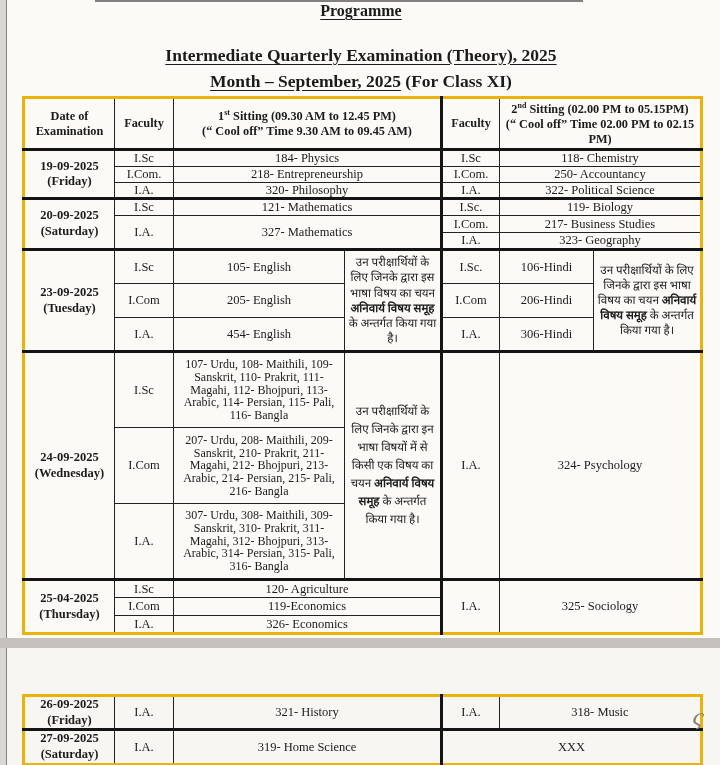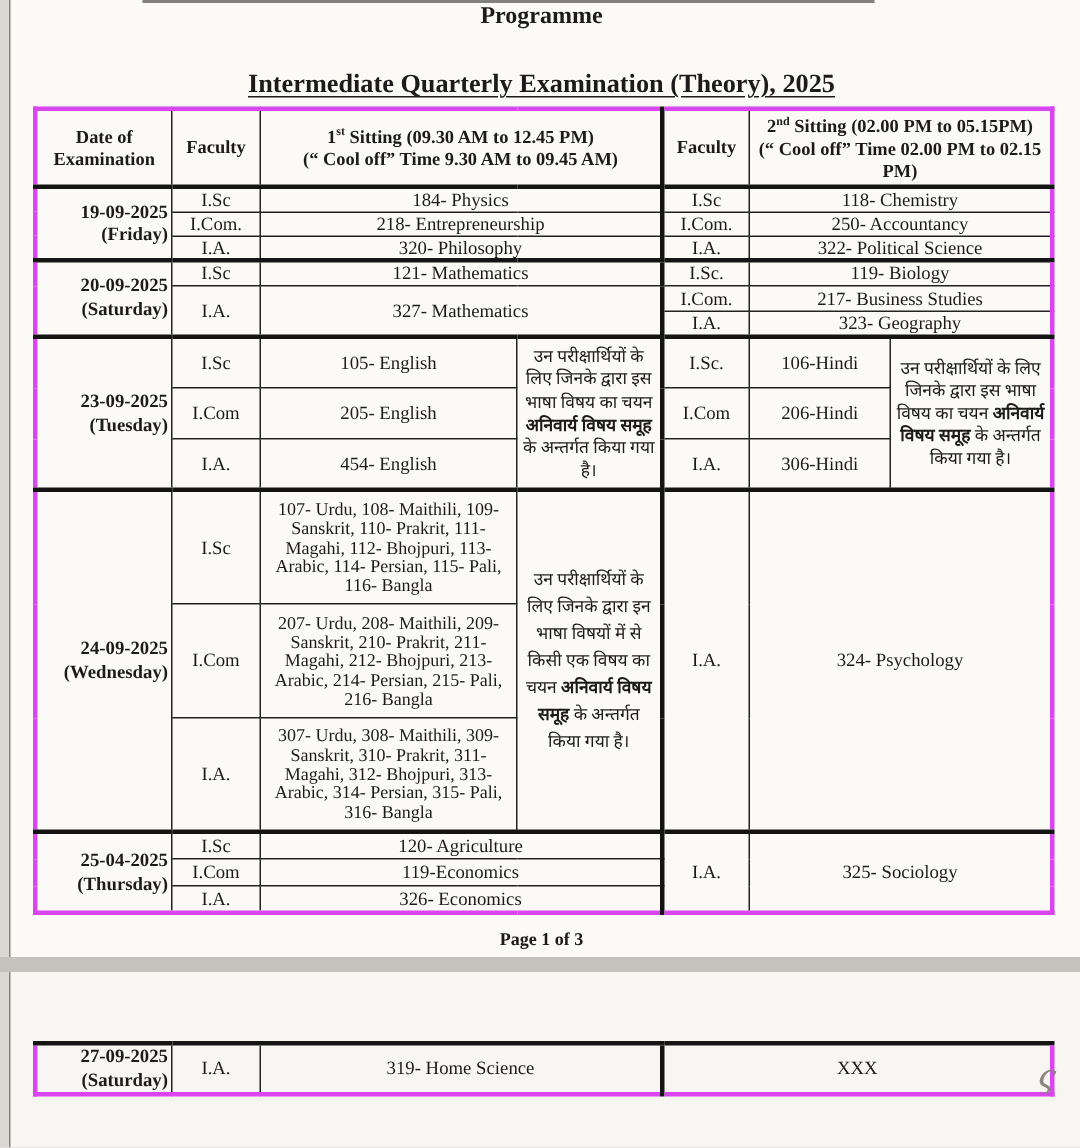--- a/index.html
+++ b/index.html
@@ -12,30 +12,30 @@
   }
   .page { position: absolute; left: 0; width: 720px; }
   #page1 { top: 0; height: 638px; background: #fbfaf7; }
   #page-gap { position: absolute; top: 638px; left: 0; width: 720px; height: 10px; background: #c5c2be; }
   #page2 { top: 648px; height: 117px; background: #f8f6f3; }
   .margin-sliver { position: absolute; left: 0; top: 0; width: 6px; height: 100%; background: #dbd8d4; }
   .edge-line { position: absolute; left: 6px; top: 0; width: 1px; height: 100%; background: #85827d; }
   .top-artifact { position: absolute; left: 95px; top: 0; width: 488px; height: 2px; background: #30302e; opacity: .6; }
 
   .titles { margin-left: 22px; width: 678px; text-align: center; padding-top: 2px; }
-  .title-1 { font-size: 16px;   font-weight: bold; text-underline-offset: 3px; margin-bottom: 6px; }
+  .title-1 { font-size: 16px;   font-weight: bold; text-decoration: underline; text-underline-offset: 3px; margin-bottom: 6px; }
   .title-2 { font-size: 17.5px; font-weight: bold; text-decoration: underline; text-underline-offset: 3px; margin-bottom: 5px; margin-top: 25px; }
   .title-3 { font-size: 17.5px; font-weight: bold; margin-bottom: 4px; }
   .title-3 .u { text-decoration: underline; text-underline-offset: 3px; }
 
-  table { border-collapse: collapse; table-layout: fixed; margin-left: 22px; width: 678px; border: 3px solid #d946ef; }
+  table { border-collapse: collapse; table-layout: fixed; margin-left: 22px; width: 678px; border: 3px solid #eab308; }
   td { border: 1px solid #222; text-align: center; vertical-align: middle; font-size: 12.5px; padding: 0 2px; line-height: 1.15; }
   tr.g > td { border-top: 3px solid #141414; }
   td.bl3 { border-left: 3px solid #141414; }
-  td.date { font-weight: bold; line-height: 1.25; font-size: 12.5px; text-align: right; }
+  td.date { font-weight: bold; line-height: 1.25; font-size: 12.5px; }
   td.hd { font-weight: bold; line-height: 1.2; padding: 2px 3px; font-size: 12.3px; }
   td.note { font-size: 11.6px; line-height: 1.3; padding: 2px 3px; }
   td.note-tall { line-height: 1.55; padding: 2px 5px; }
   td.langs { font-size: 12px; line-height: 1.06; padding: 1px 2px; }
   sup { font-size: 8px; }
 
   tr.h46 { height: 46px; } tr.h16 { height: 16px; } tr.h17 { height: 17px; margin-top: 20px; }
   tr.h34 { height: 34px; } tr.h76 { height: 76px; } tr.h18 { height: 18px; }
   tr.h32 { height: 32px; } tr.h33 { height: 33px; }
 
@@ -47,20 +47,21 @@
 <body>
 
 <div class="page" id="page1">
   <div class="margin-sliver"></div>
   <div class="edge-line"></div>
   <div class="top-artifact"></div>
 
   <div class="titles">
     <div class="title-1">Programme</div>
     <div class="title-2">Intermediate Quarterly Examination (Theory), 2025</div>
+    <div class="title-3"><span class="u">Month – September, 2025</span><span> (For Class XI)</span></div>
   </div>
 
   <table id="t1">
     <colgroup>
       <col style="width:91px">
         <col style="width:59px">
         <col style="width:171px">
         <col style="width:97px">
       <col style="width:58px">
         <col style="width:94px">
@@ -182,20 +183,27 @@
 
   <table id="t2">
     <colgroup>
       <col style="width:91px">
         <col style="width:59px">
         <col style="width:268px">
       <col style="width:58px">
         <col style="width:202px">
     </colgroup>
     <tbody>
+    <tr class="h32">
+      <td class="date"><span>26-09-2025</span><br><span>(Friday)</span></td>
+      <td>I.A.</td>
+      <td>321- History</td>
+      <td class="bl3">I.A.</td>
+      <td>318- Music</td>
+    </tr>
     <tr class="h33 g">
       <td class="date"><span>27-09-2025</span><br><span>(Saturday)</span></td>
       <td>I.A.</td>
       <td>319- Home Science</td>
       <td class="bl3" colspan="2">XXX</td>
     </tr>
     </tbody>
   </table>
 
   <span class="squiggle">ς</span>

